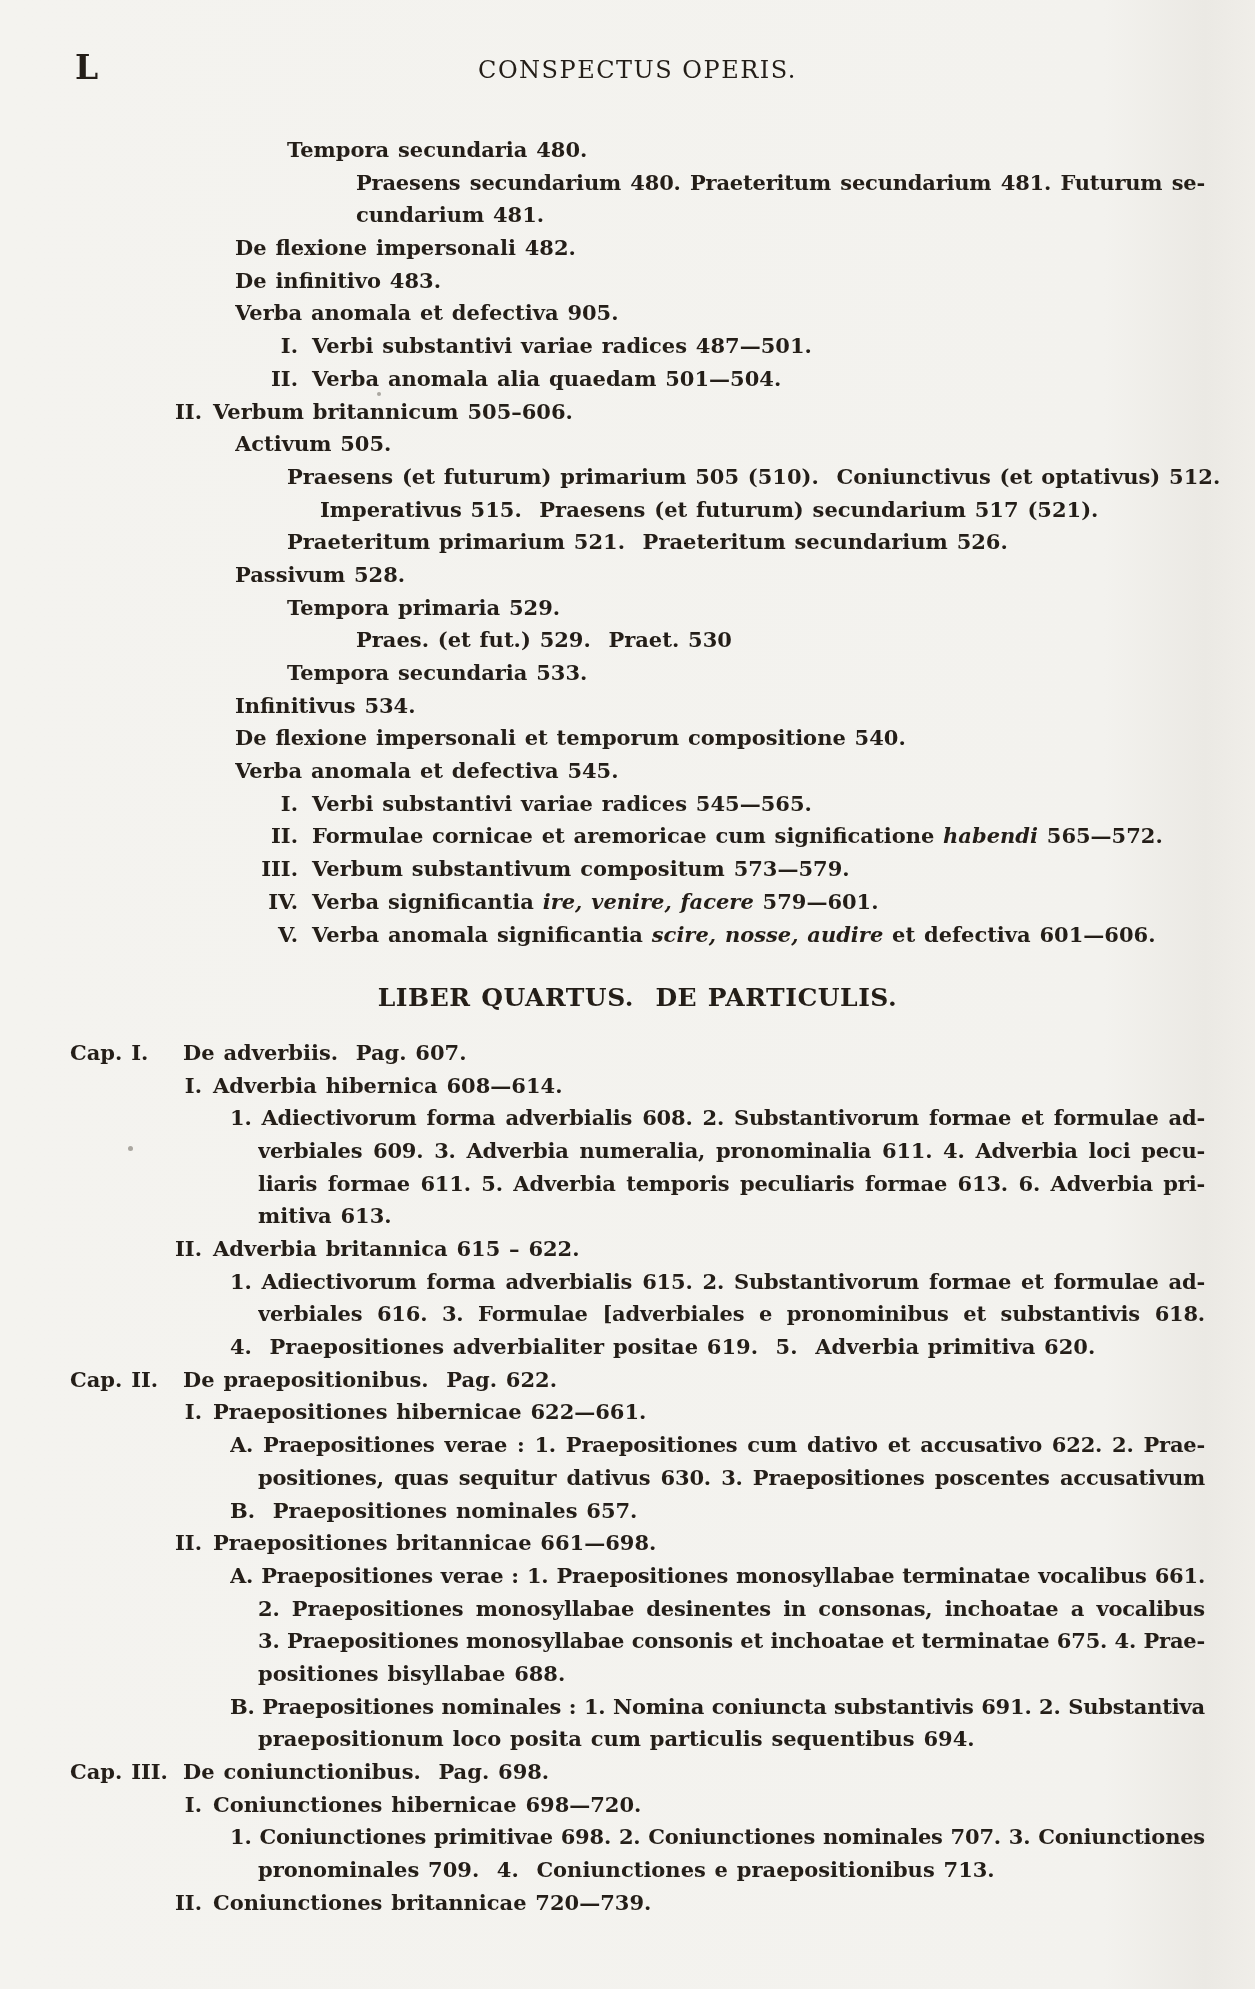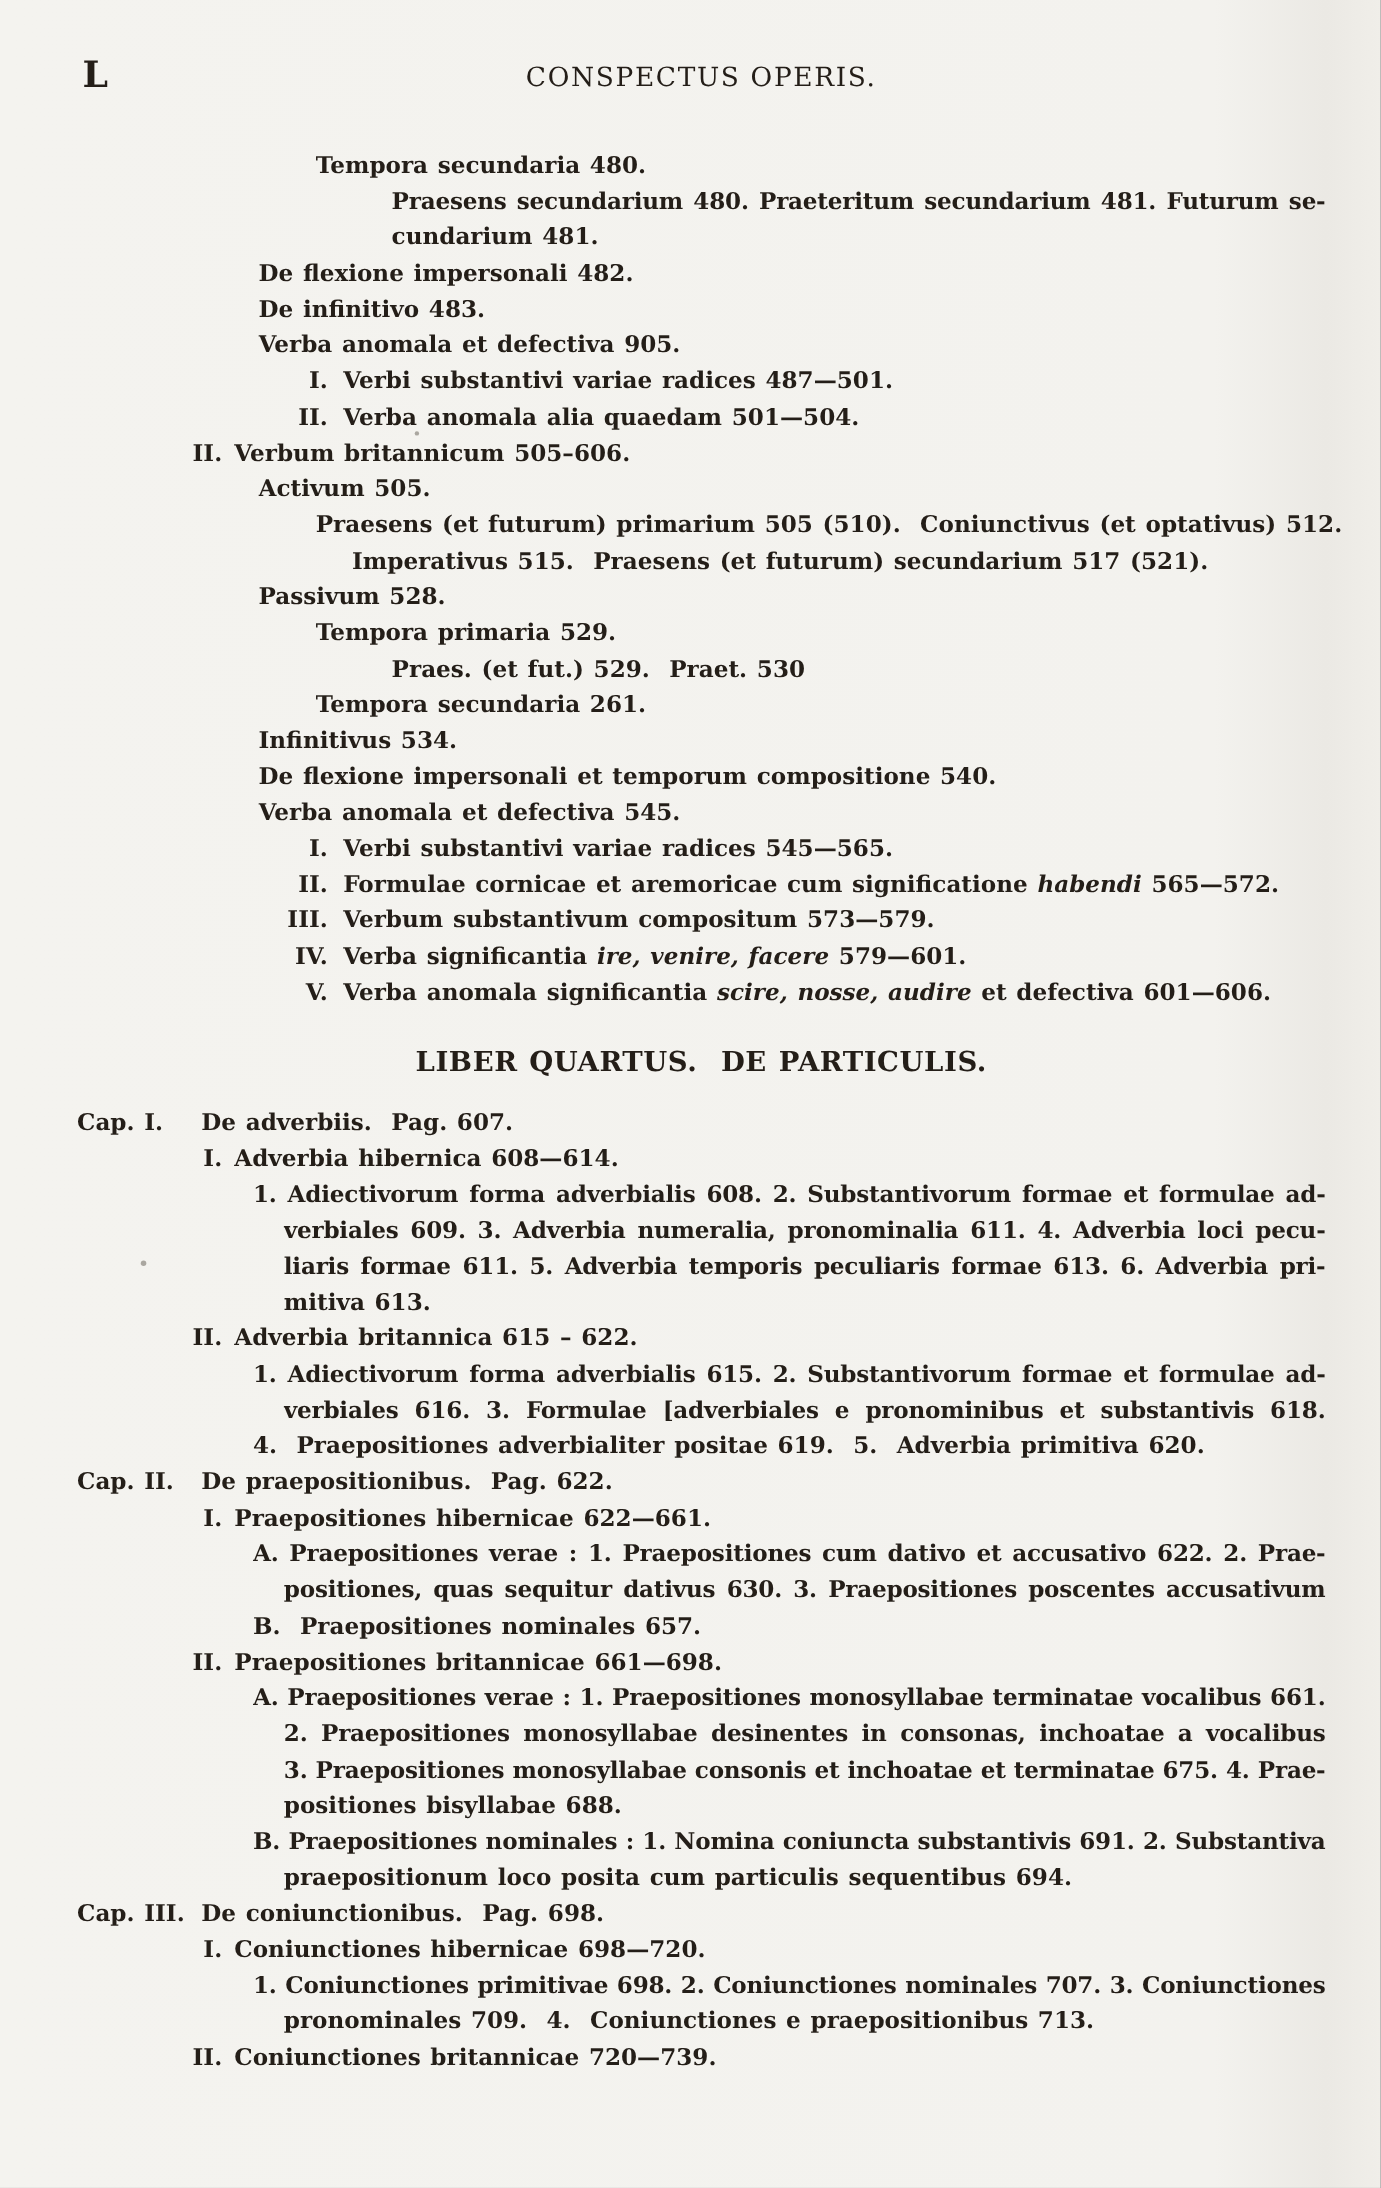--- a/index.html
+++ b/index.html
@@ -82,24 +82,25 @@
       <div class="line b4"><span class="txt">cundarium 481.</span></div>
       <div class="line b2"><span class="txt">De flexione impersonali 482.</span></div>
       <div class="line b2"><span class="txt">De infinitivo 483.</span></div>
       <div class="line b2"><span class="txt">Verba anomala et defectiva 905.</span></div>
       <div class="line rom2"><span class="num">I.</span><span class="txt">Verbi substantivi variae radices 487—501.</span></div>
       <div class="line rom2"><span class="num">II.</span><span class="txt">Verba anomala alia quaedam 501—504.</span></div>
       <div class="line rom1"><span class="num">II.</span><span class="txt">Verbum britannicum 505–606.</span></div>
       <div class="line b2"><span class="txt">Activum 505.</span></div>
       <div class="line b3"><span class="txt">Praesens (et futurum) primarium 505 (510).  Coniunctivus (et optativus) 512.</span></div>
       <div class="line b3x"><span class="txt">Imperativus 515.  Praesens (et futurum) secundarium 517 (521).</span></div>
+      <div class="line b3"><span class="txt">Praeteritum primarium 521.  Praeteritum secundarium 526.</span></div>
       <div class="line b2"><span class="txt">Passivum 528.</span></div>
       <div class="line b3"><span class="txt">Tempora primaria 529.</span></div>
       <div class="line b4"><span class="txt">Praes. (et fut.) 529.  Praet. 530</span></div>
-      <div class="line b3"><span class="txt">Tempora secundaria 261.</span></div>
+      <div class="line b3"><span class="txt">Tempora secundaria 533.</span></div>
       <div class="line b2"><span class="txt">Infinitivus 534.</span></div>
       <div class="line b2"><span class="txt">De flexione impersonali et temporum compositione 540.</span></div>
       <div class="line b2"><span class="txt">Verba anomala et defectiva 545.</span></div>
       <div class="line rom2"><span class="num">I.</span><span class="txt">Verbi substantivi variae radices 545—565.</span></div>
       <div class="line rom2"><span class="num">II.</span><span class="txt"><span>Formulae cornicae et aremoricae cum significatione </span><span class="it">habendi</span><span> 565—572.</span></span></div>
       <div class="line rom2"><span class="num">III.</span><span class="txt">Verbum substantivum compositum 573—579.</span></div>
       <div class="line rom2"><span class="num">IV.</span><span class="txt"><span>Verba significantia </span><span class="it">ire, venire, facere</span><span> 579—601.</span></span></div>
       <div class="line rom2"><span class="num">V.</span><span class="txt"><span>Verba anomala significantia </span><span class="it">scire, nosse, audire</span><span> et defectiva 601—606.</span></span></div>
       <div class="line heading"><span class="txt">LIBER QUARTUS.  DE PARTICULIS.</span></div>
       <div class="line cap"><span class="cap-label">Cap. I.</span><span class="txt">De adverbiis.  Pag. 607.</span></div>

